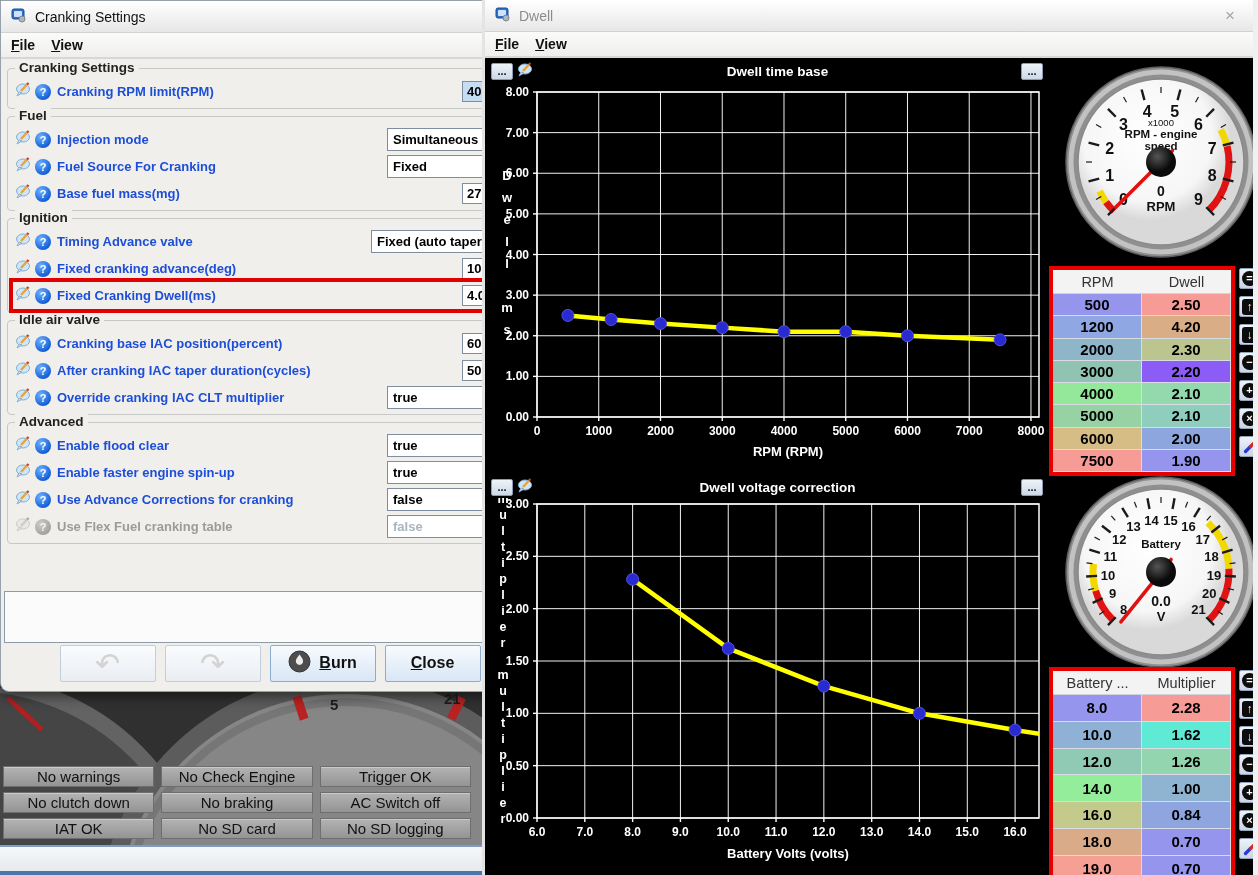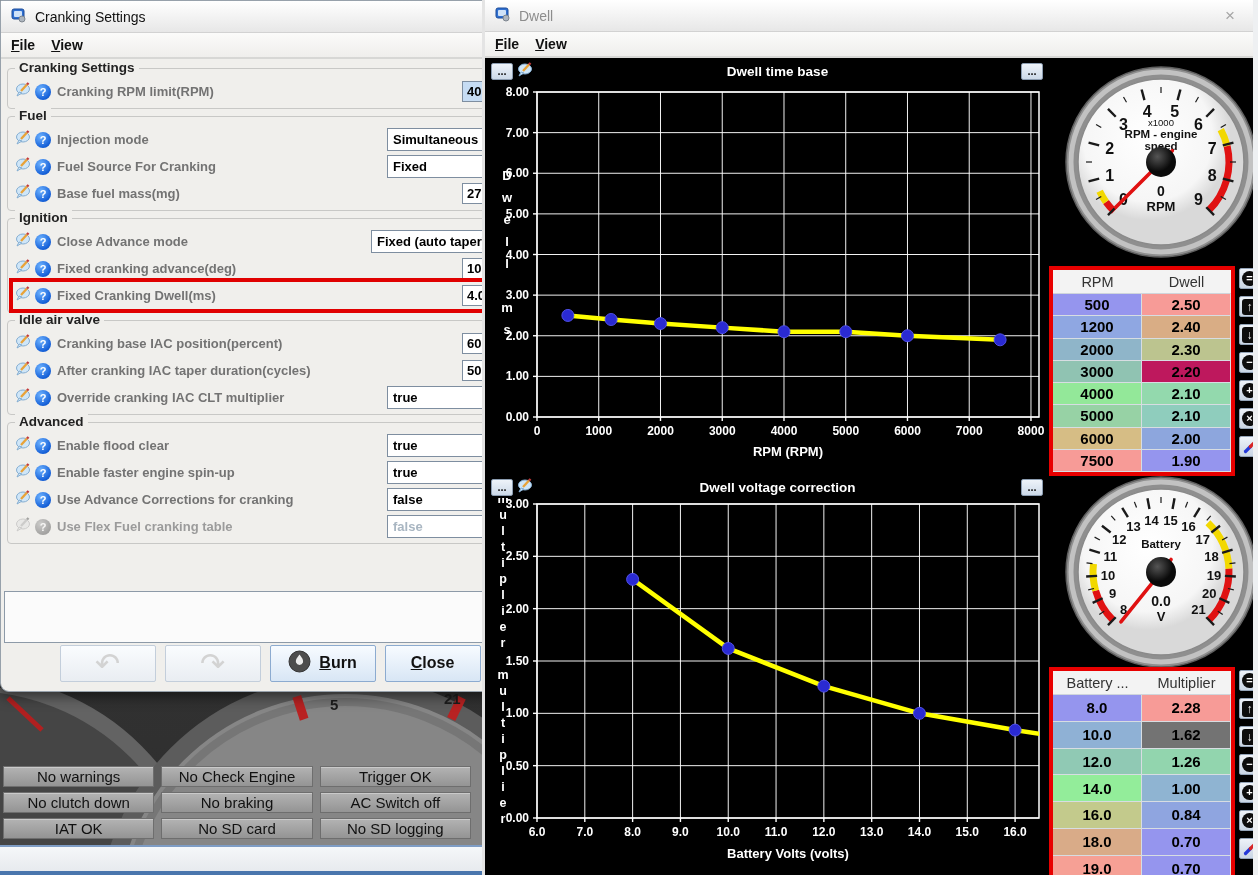--- a/index.html
+++ b/index.html
@@ -41,21 +41,21 @@
     margin:7px 3px 0; padding:9px 5px 3px; }
   .group-label { position:absolute; top:-9px; left:7px; background:#f0efec;
     padding:0 4px; font-weight:bold; font-size:13.5px; color:#222; }
   .set-row { display:flex; align-items:center; height:27px; padding:0 2px; position:relative; }
   .set-row.hl-red { outline:4px solid #e00000; outline-offset:0px; z-index:3; }
   .row-icons { display:flex; align-items:center; gap:3px; width:38px; flex:0 0 38px; }
   .help-q { width:16px; height:16px; border-radius:50%;
     background:radial-gradient(circle at 35% 30%,#6db2ff,#1560d8 70%,#0b47a8);
     color:#fff; font-size:11px; font-weight:bold; display:flex; align-items:center;
     justify-content:center; }
-  .set-label { font-size:13px; font-weight:bold; color:#737373; margin-left:4px; white-space:nowrap; }
+  .set-label { font-size:13px; font-weight:bold; color:#1d4ed8; margin-left:4px; white-space:nowrap; }
   .ctrl { margin-left:auto; display:flex; align-items:center; }
   .set-row.dis .set-label { color:#9b9b9b; }
   .set-row.dis .row-icons { filter:grayscale(1); opacity:.5; }
   .set-row.dis .combo-val { color:#a9b6c2; }
   .set-row.dis .combo-btn { opacity:.5; }
 
   .spin { display:flex; align-items:stretch; height:21px; }
   .spin-val { width:48px; background:#fff; border:1px solid #7e8ea0; border-right:none;
     font-size:13px; font-weight:bold; color:#000; display:flex; align-items:center; padding-left:4px; }
   .spin-val.sel { background:#c6dcf3; }
@@ -272,21 +272,21 @@
       <div class="set-row">
         <span class="row-icons">
                 <span><svg width="17" height="15">
                     <ellipse cx="8" cy="7" rx="6.5" ry="5" fill="#cfe6f8" stroke="#85aed2"></ellipse>
                     <path d="M4 10 L2 14 L7 11 Z" fill="#cfe6f8" stroke="#85aed2"></path>
                     <line x1="6" y1="9" x2="12" y2="2.5" stroke="#e8a33a" stroke-width="2.4"></line>
                     <line x1="12" y1="2.5" x2="13.5" y2="1" stroke="#c23a3a" stroke-width="2.4"></line>
                   </svg></span>
                 <span class="help-q">?</span>
               </span>
-        <span class="set-label">Close Advance mode</span>
+        <span class="set-label">Timing Advance valve</span>
         <span class="ctrl combo wide">
     <span class="combo-val">Fixed (auto taper)</span>
     <span class="combo-btn">
                   <span class="tri"></span>
                 </span>
               </span>
       </div>
       <div class="set-row">
         <span class="row-icons">
                 <span><svg width="17" height="15">
@@ -765,29 +765,29 @@
           <div class="ht-header">
             <div>RPM</div>
             <div>Dwell</div>
           </div>
           <div class="ht-row">
             <div class="ht-cell" style="background:#9595ee">500</div>
             <div class="ht-cell" style="background:#f79b97">2.50</div>
           </div>
           <div class="ht-row">
             <div class="ht-cell" style="background:#8fa7e2">1200</div>
-            <div class="ht-cell" style="background:#d9ad85">2.40</div>
+            <div class="ht-cell" style="background:#d9ad85">4.20</div>
           </div>
           <div class="ht-row">
             <div class="ht-cell" style="background:#8fb5c9">2000</div>
             <div class="ht-cell" style="background:#bcc48f">2.30</div>
           </div>
           <div class="ht-row">
             <div class="ht-cell" style="background:#90c3b2">3000</div>
-            <div class="ht-cell" style="background:#be185d">2.20</div>
+            <div class="ht-cell" style="background:#8b5cf6">2.20</div>
           </div>
           <div class="ht-row">
             <div class="ht-cell" style="background:#93e899">4000</div>
             <div class="ht-cell" style="background:#93d9ad">2.10</div>
           </div>
           <div class="ht-row">
             <div class="ht-cell" style="background:#97d2a5">5000</div>
             <div class="ht-cell" style="background:#8fcdbd">2.10</div>
           </div>
           <div class="ht-row">
@@ -898,21 +898,21 @@
           <div class="ht-header">
             <div>Battery ...</div>
             <div>Multiplier</div>
           </div>
           <div class="ht-row">
             <div class="ht-cell" style="background:#9595ee">8.0</div>
             <div class="ht-cell" style="background:#f79b97">2.28</div>
           </div>
           <div class="ht-row">
             <div class="ht-cell" style="background:#8fb1d5">10.0</div>
-            <div class="ht-cell" style="background:#737373">1.62</div>
+            <div class="ht-cell" style="background:#5eead4">1.62</div>
           </div>
           <div class="ht-row">
             <div class="ht-cell" style="background:#90c9b4">12.0</div>
             <div class="ht-cell" style="background:#92d5ae">1.26</div>
           </div>
           <div class="ht-row">
             <div class="ht-cell" style="background:#93ed9a">14.0</div>
             <div class="ht-cell" style="background:#8fb4d2">1.00</div>
           </div>
           <div class="ht-row">

